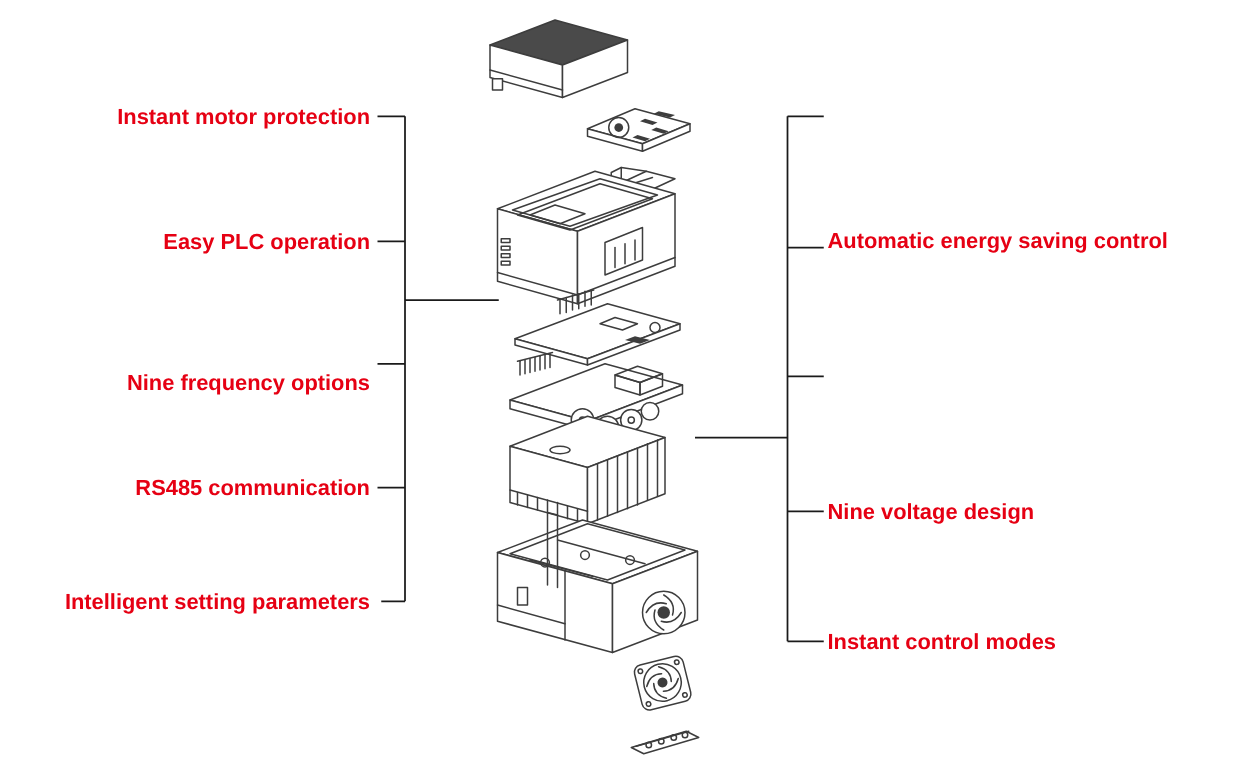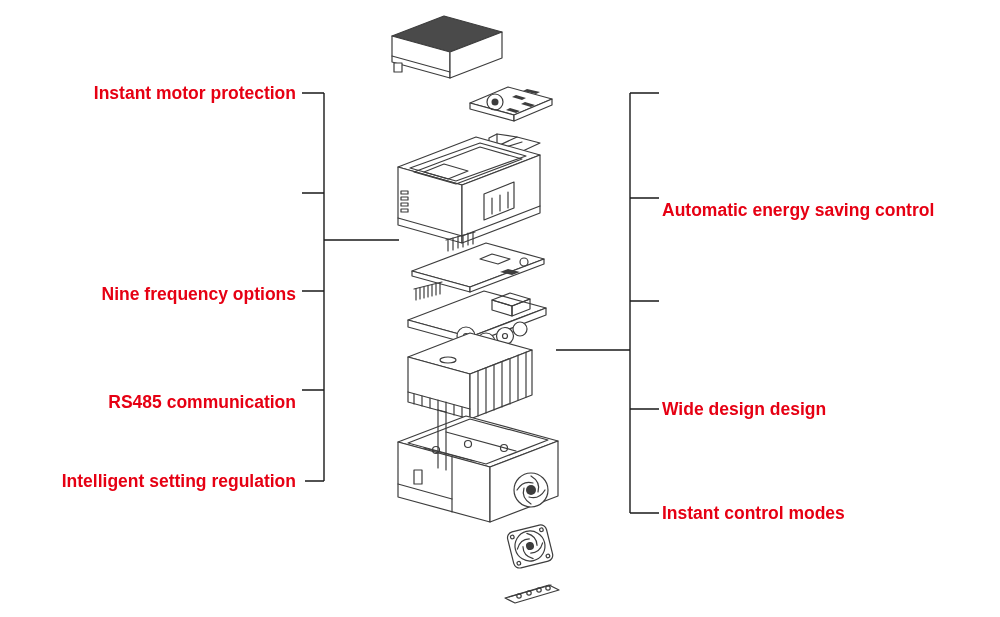--- a/index.html
+++ b/index.html
@@ -7,48 +7,49 @@
   .stage{
     position:relative;width:1000px;height:617px;background:#fff;overflow:hidden;
     font-family:"Liberation Sans",sans-serif;
   }
   .feature-label{
     position:absolute;font-weight:bold;font-size:17.5px;line-height:21px;
     color:var(--label,#e60013);white-space:nowrap;
   }
   .ll0{top:83px;right:704px}
   .ll1{top:183px;right:704px}
-  .ll2{top:284px;right:704px}
-  .ll3{top:392px;right:704px}
+  .ll2{top:296px;right:704px}
+  .ll3{top:380px;right:704px}
   .ll4{top:471px;right:704px}
   .rl0{top:83px;left:662px}
-  .rl1{top:200px;left:662px}
+  .rl1{top:182px;left:662px}
   .rl2{top:291px;left:662px}
   .rl3{top:399px;left:662px}
   .rl4{top:503px;left:662px}
   svg.overlay{position:absolute;left:0;top:0;width:1000px;height:617px}
   .callouts{stroke:var(--line,#1a1a1a);stroke-width:1.4;fill:none}
   .device *{stroke:var(--draw,#3d3d3d);stroke-width:1.2;stroke-linejoin:round;stroke-linecap:round;fill:#fff}
   .device .nf{fill:none}
   .device .dk{fill:var(--draw,#3d3d3d);stroke:none}
   .device .dark{fill:#4a4a4a}
   .device line, .device polyline, .device path{fill:none}
 </style>
 </head>
 <body>
 
 <div class="stage">
 
   <div class="feature-label ll0">Instant motor protection</div>
+  <div class="feature-label ll1">Easy PLC operation</div>
   <div class="feature-label ll2">Nine frequency options</div>
   <div class="feature-label ll3">RS485 communication</div>
-  <div class="feature-label ll4">Intelligent setting regulation</div>
+  <div class="feature-label ll4">Intelligent setting parameters</div>
 
   <div class="feature-label rl1">Automatic energy saving control</div>
-  <div class="feature-label rl3">Wide design design</div>
+  <div class="feature-label rl3">Nine voltage design</div>
   <div class="feature-label rl4">Instant control modes</div>
 
   <svg class="overlay" viewBox="0 0 1000 617">
 
     <g class="callouts">
       <path d="M302,93 H324 M302,193 H324 M302,291 H324 M302,390 H324 M305,481 H324 M324,93 V481 M324,240 H399"></path>
     </g>
     <g class="callouts">
       <path d="M659,93 H630 M659,198 H630 M659,301 H630 M659,409 H630 M659,513 H630 M630,93 V513 M630,350 H556"></path>
     </g>

